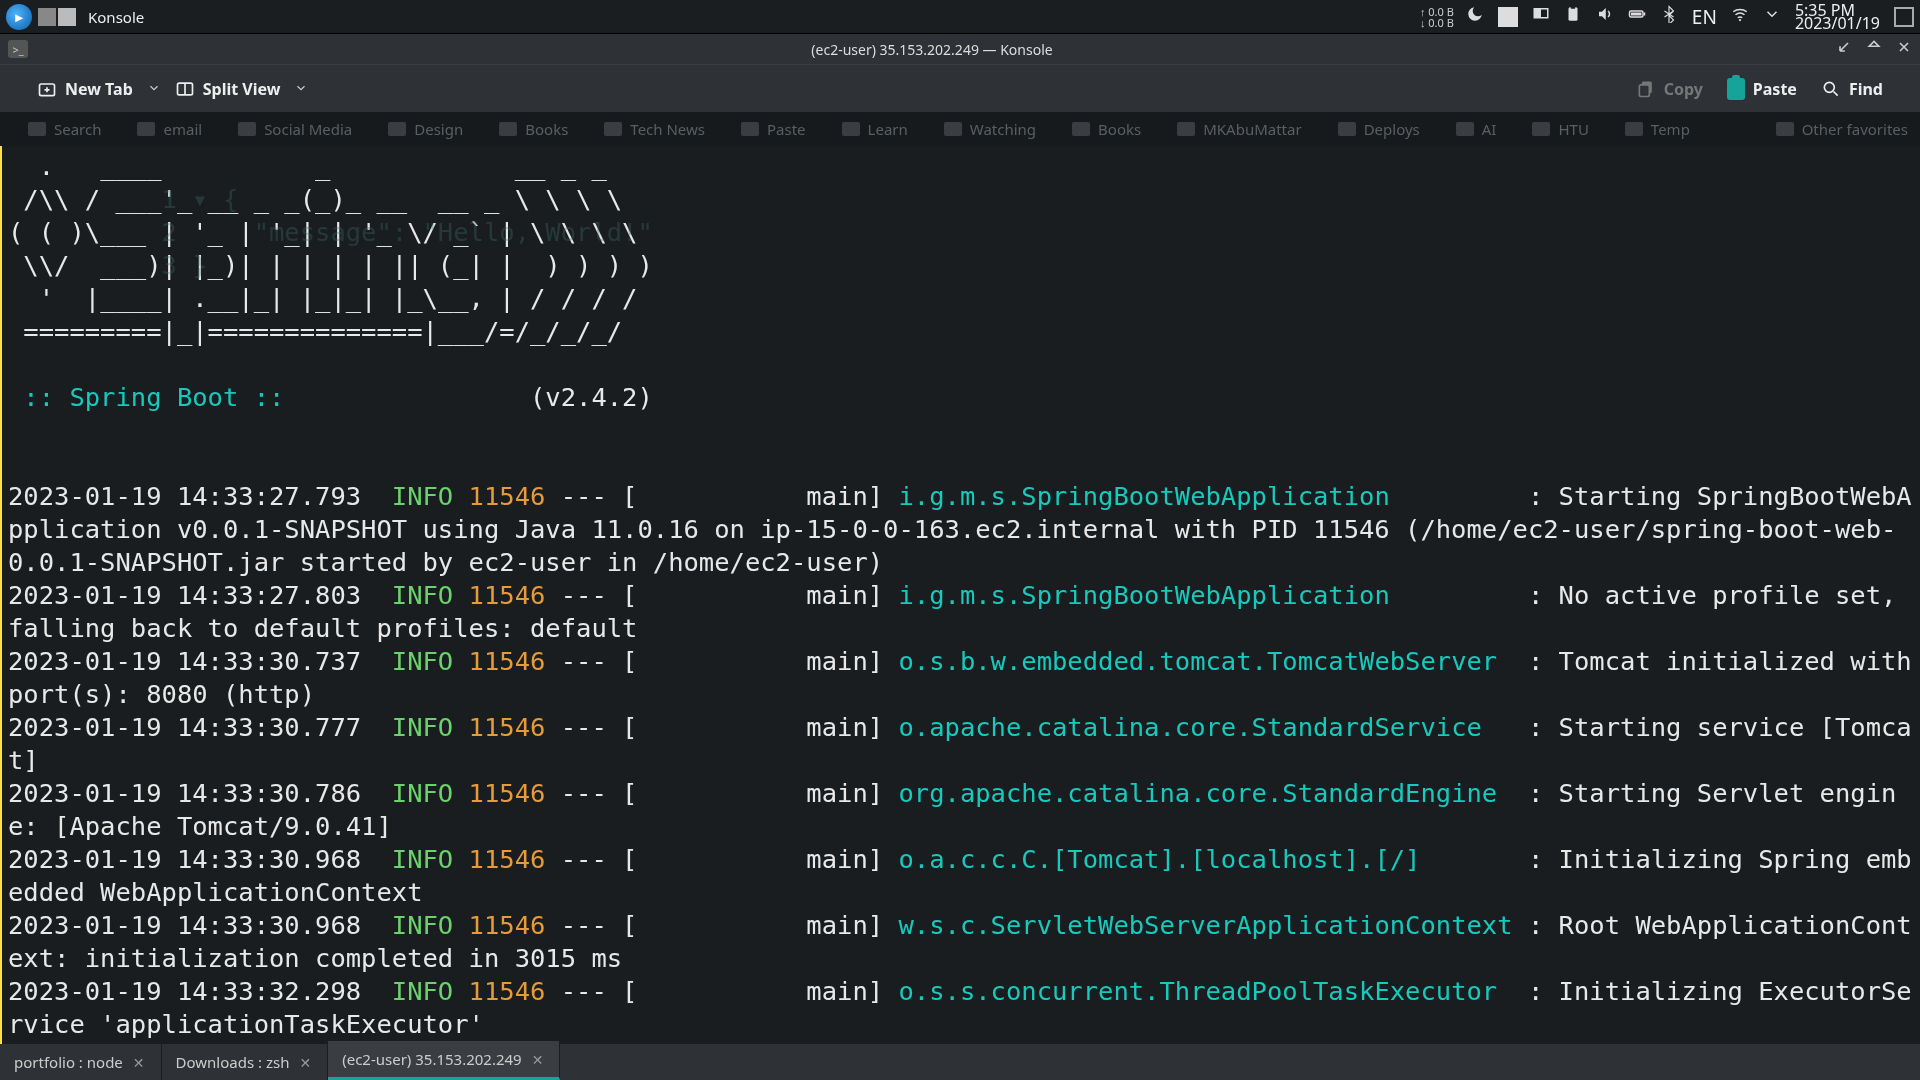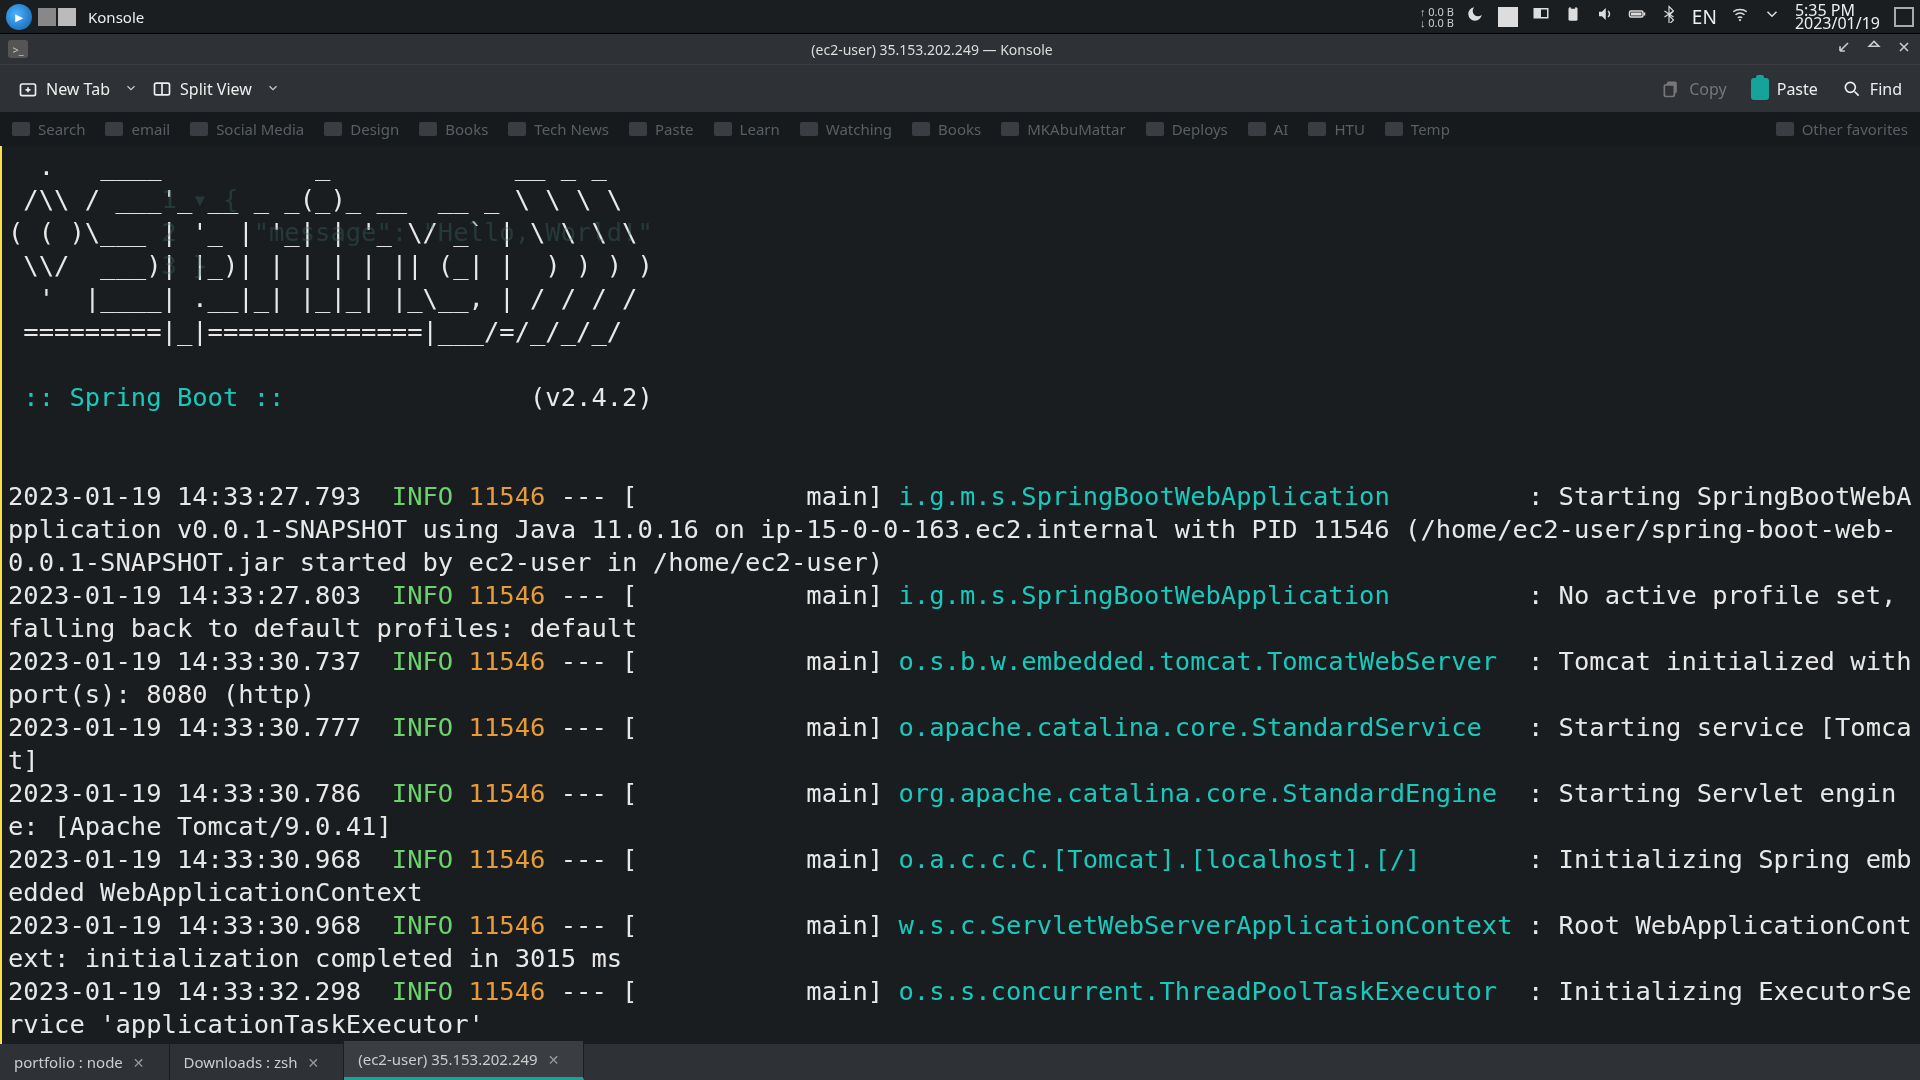--- a/index.html
+++ b/index.html
@@ -34,37 +34,38 @@
   .window-bar .term-icon {
     width:20px;height:18px;background:#555;border-radius:3px;
     display:flex;align-items:center;justify-content:center;font-size:11px;color:#ccc;
   }
   .window-bar .title { flex:1; text-align:center; color:#ddd;}
   .window-bar .win-btns { display:flex; gap:14px; }
   .window-bar .win-btns svg{ width:16px;height:16px;stroke:#ccc;stroke-width:2;fill:none;}
   
   .toolbar {
     height: 48px; background: #2e3236; display:flex; align-items:center;
-    padding: 0 8px; font-size:16px; color:#eee; gap:4px;
+    padding: 0 27px; font-size:16px; color:#eee; gap:4px;
     border-top:1px solid #3a3e42;
+    font-weight:bold;
   }
   .toolbar .btn { display:flex; align-items:center; gap:8px; padding:6px 10px; border-radius:4px;}
   .toolbar .btn svg{width:20px;height:20px;fill:#eee;}
   .toolbar .chev svg{width:14px;height:14px;stroke:#ccc;stroke-width:2;fill:none;}
   .toolbar .tspacer{flex:1;}
   .toolbar .btn.disabled{color:#777;text-align:right;}
   .toolbar .btn.disabled svg{fill:#777;}
   .toolbar .paste-icon-bg{width:18px;height:22px;background:#15a39a;border-radius:3px;position:relative;}
   .toolbar .paste-icon-bg::before{content:"";position:absolute;top:-3px;left:5px;width:8px;height:5px;background:#15a39a;border-radius:2px;}
   
   .bookmarks {
     height: 34px; background:#171a1c; display:flex; align-items:center;
     padding:0 12px; gap:20px; color:#5a5f63; font-size:15px; overflow:hidden;
   }
-  .bookmarks .bm{display:flex;align-items:center;gap:8px;white-space:nowrap;}
+  .bookmarks .bm{display:flex;align-items:center;gap:8px;white-space:nowrap;margin-left:16px;}
   .bookmarks .folder{width:18px;height:14px;background:#3a3e42;border-radius:2px;}
   .bookmarks .bmspacer{flex:1;}
   
   .terminal {
     background:#1a1d1f; color:#e8e8e8;
     font-family: "DejaVu Sans Mono","Liberation Mono",monospace;
     font-size: 25.5px; line-height: 33px;
     padding: 4px 6px 0 6px;
     height: calc(1080px - 34px - 30px - 48px - 34px - 36px);
     overflow:hidden; white-space:pre-wrap; word-break:break-all;
@@ -74,21 +75,21 @@
   .terminal .green{color:#6bd36b;}
   .terminal .orange{color:#e59b3a;}
   .terminal .faint-cmd{ color:#3a6f6a; opacity:0.35;}
   .terminal .ascii{letter-spacing:0px;}
   
   .bottom-tabs {
     height:36px; background:#2e3236; display:flex; align-items:flex-end;
     font-size:15px; color:#ccc;
   }
   .bottom-tabs .tab{
-    padding:8px 24px 8px 14px; display:flex; align-items:center; gap:10px;
+    padding:8px 16px 8px 14px; display:flex; align-items:center; gap:10px;
     border-right:1px solid #1b1e20;
   }
   .bottom-tabs .tab.active{ background:#3a3e42; border-bottom:3px solid #15a39a;}
   .bottom-tabs .tab .close{color:#999;font-size:14px;}
 </style>
 </head>
 <body>
 
 <div class="topbar">
   <div class="app-icon">▸</div>

